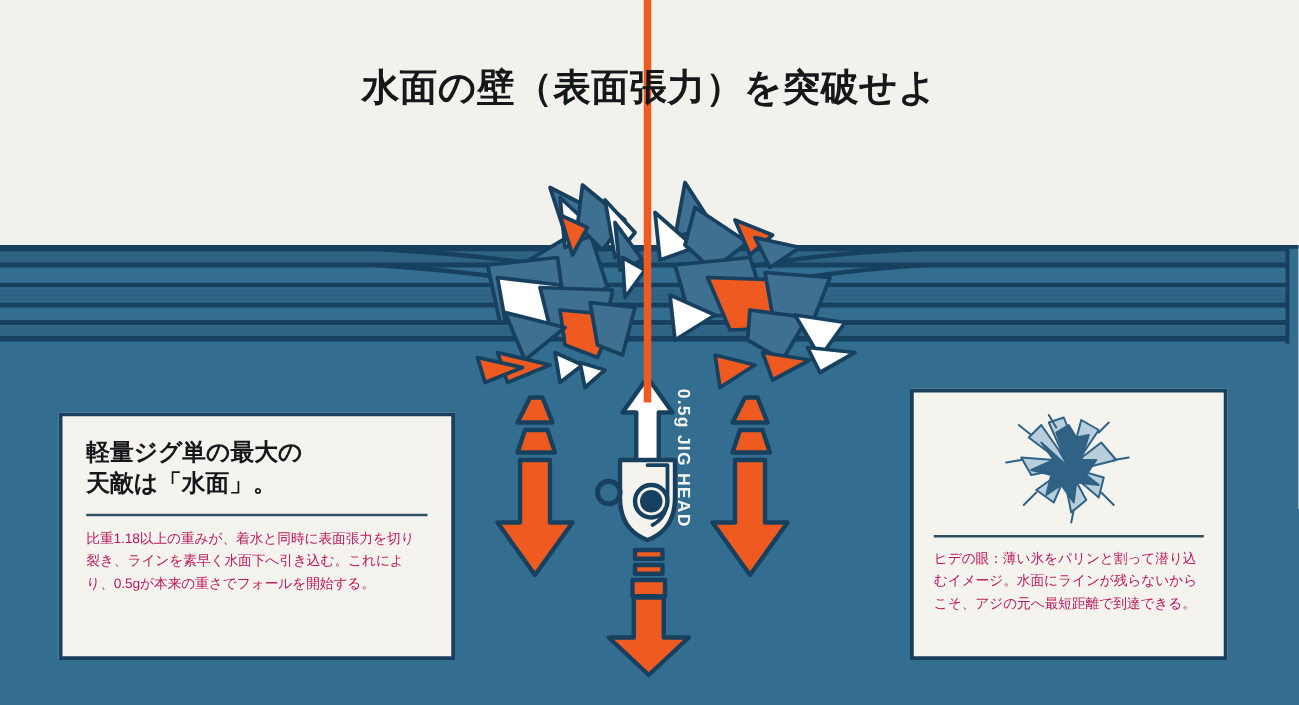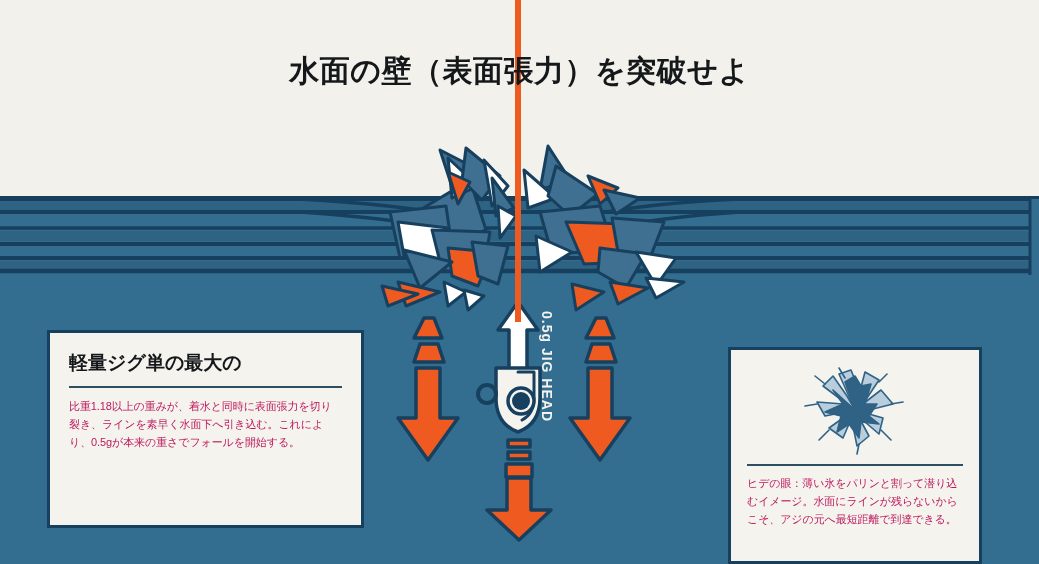--- a/index.html
+++ b/index.html
@@ -86,21 +86,20 @@
     width: 317px;
     height: 198px;
     padding: 17px 19px 28px 19px;
   }
   .card-right {
     left: 728px;
     top: 311px;
     width: 254px;
     height: 217px;
     padding: 12px 16px 24px 16px;
-    margin-top: 36px;
   }
   .card-heading {
     font-size: 19px;
     font-weight: 700;
     line-height: 1.32;
     color: #15181a;
     margin: 0;
   }
   .card-rule {
     height: 2px;
@@ -268,20 +267,21 @@
 
   <div class="fishing-line"></div>
 
   <h1 class="title">水面の壁（表面張力）を突破せよ</h1>
 
   <div class="jig-caption">0.5g JIG HEAD</div>
 
   <div class="card card-left">
     <p class="card-heading">
       <span>軽量ジグ単の最大の</span><br>
+      <span>天敵は「水面」。</span>
     </p>
     <div class="card-rule"></div>
     <p class="card-body">比重1.18以上の重みが、着水と同時に表面張力を切り裂き、ラインを素早く水面下へ引き込む。これにより、0.5gが本来の重さでフォールを開始する。</p>
   </div>
 
   <div class="card card-right">
     <div class="ice-icon-wrap">
       <svg width="112" height="92" viewBox="0 0 112 92">
         <g stroke="#2f6285" stroke-width="1.6" stroke-linejoin="round">
           <polygon points="56,46 40,10 52,6 60,26" fill="#b9cedd"></polygon>

